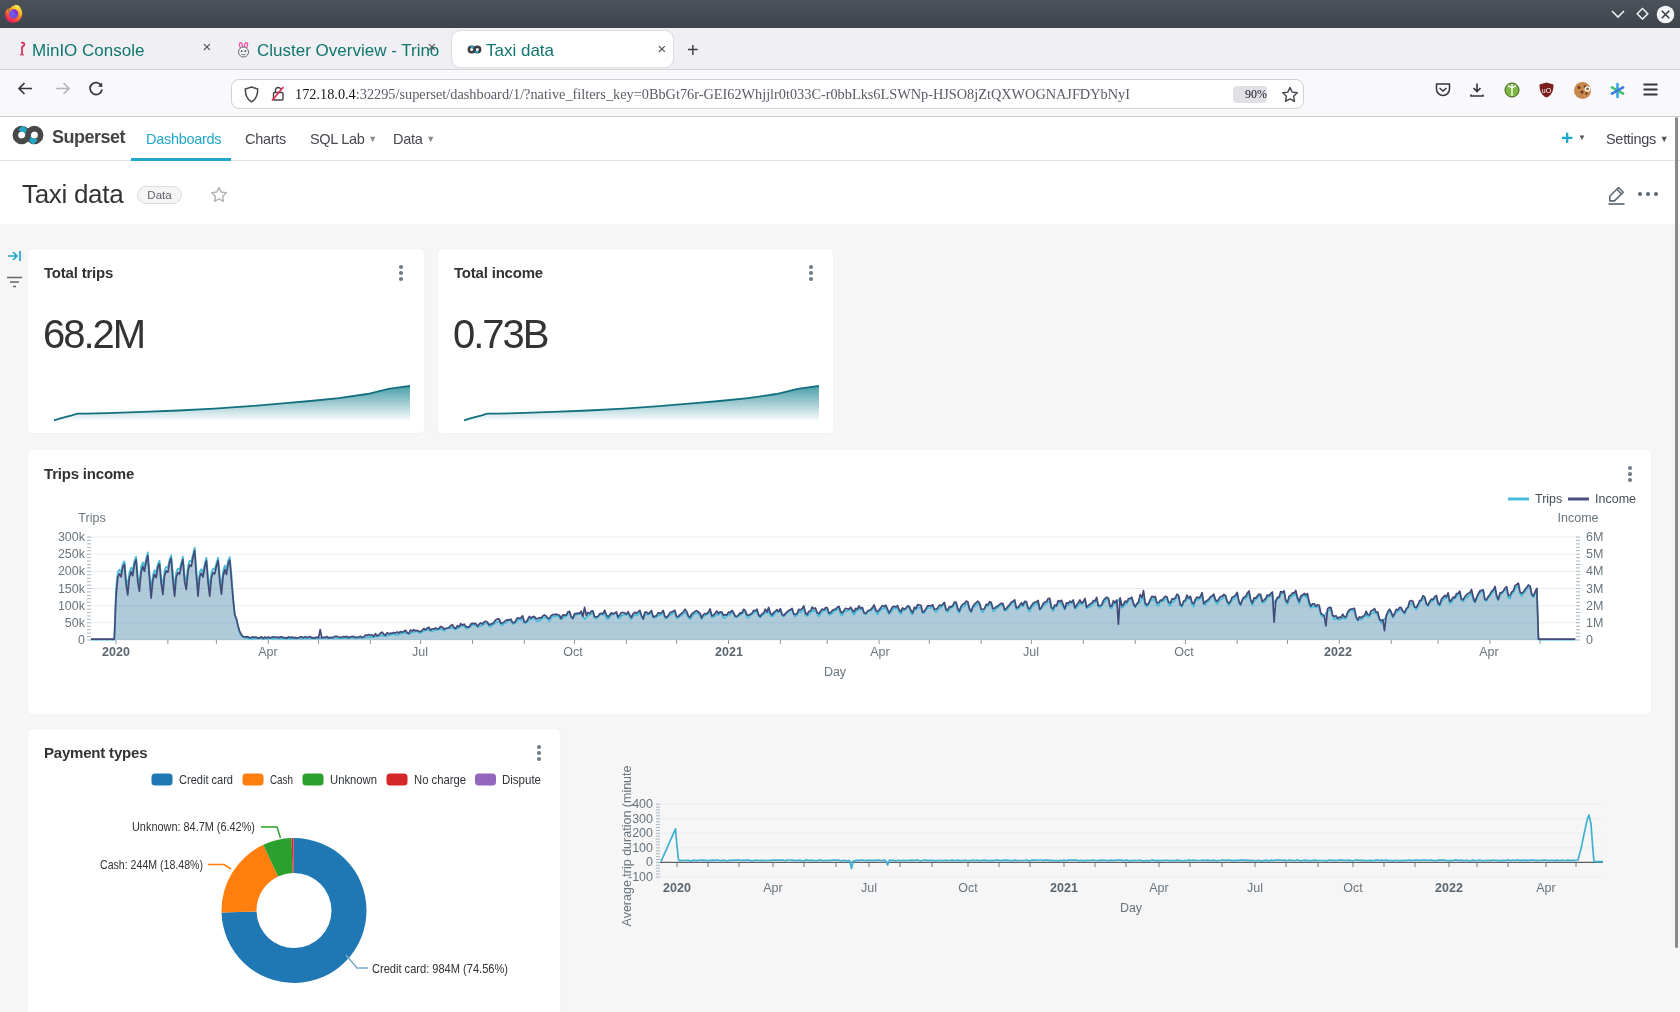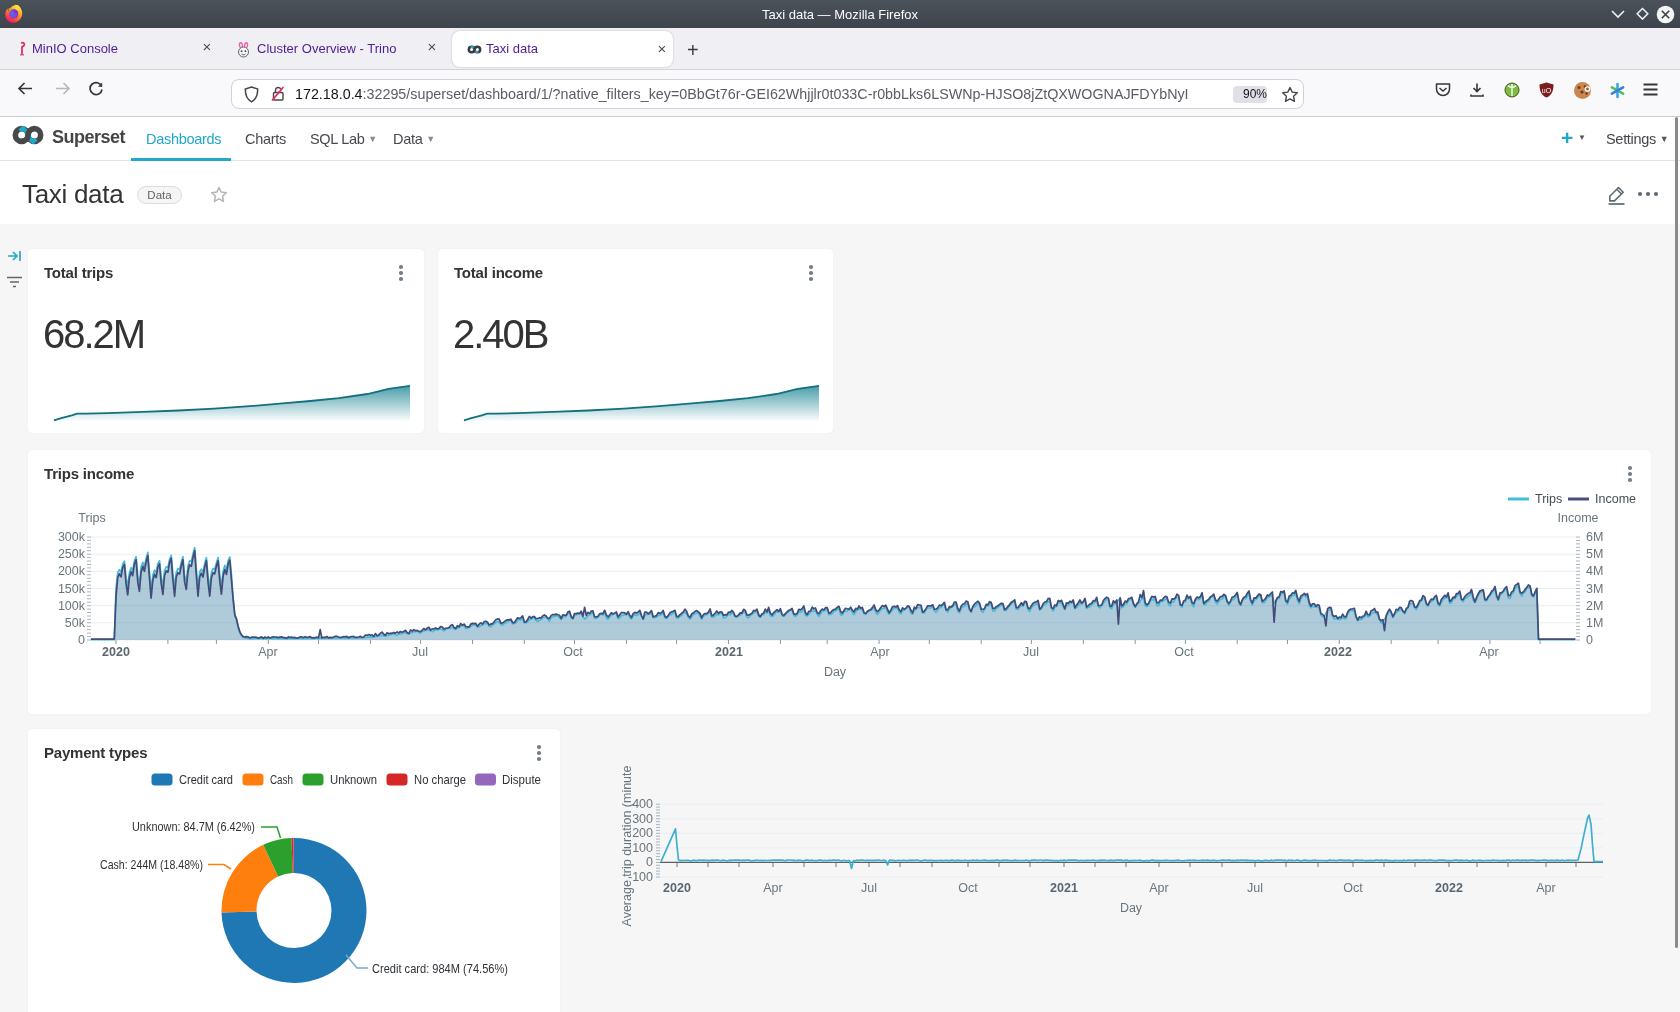--- a/index.html
+++ b/index.html
@@ -1,24 +1,24 @@
 <!DOCTYPE html>
 <html><head><meta charset="utf-8"><style>
 * { margin:0; padding:0; box-sizing:border-box; }
 html,body { width:1680px; height:1012px; overflow:hidden; font-family:"Liberation Sans",sans-serif; }
 #root { position:relative; width:1680px; height:1012px; background:#f6f6f7; }
 .abs { position:absolute; }
 #titlebar { left:0; top:0; width:1680px; height:28px; background:linear-gradient(#4c525a,#3e444b); }
 #titlebar .t { position:absolute; left:0; right:0; top:7px; text-align:center; color:#fbfbfe; font-size:13px; }
 #tabbar { left:0; top:28px; width:1680px; height:42px; background:#f0f0f4; border-bottom:1px solid #d4d4d8; }
-.tabtxt { font-size:13px; color:#4c1d95; }
+.tabtxt { font-size:17px; color:#0f766e; }
 #activetab { position:absolute; left:452px; top:3px; width:221px; height:36px; background:#fff; border-radius:8px; box-shadow:0 0 2px rgba(0,0,0,0.25); }
 .closex { position:absolute; top:12px; width:14px; height:14px; color:#4a4a52; font-size:15px; line-height:14px; text-align:center; }
 #urlrow { left:0; top:70px; width:1680px; height:47px; background:#f9f9fb; border-bottom:1px solid #ccccd2; }
-#urlbox { position:absolute; left:231px; top:9px; width:1073px; height:30px; background:#fff; border:1px solid #d0d0d7; border-radius:8px; }
+#urlbox { position:absolute; left:231px; top:9px; width:1073px; height:30px; background:#fff; border:1px solid #d0d0d7; border-radius:8px;font-family:Liberation Serif, serif; }
 #urltext { position:absolute; left:63px; top:6px; font-size:14.3px; color:#15141a; white-space:nowrap; }
 #urltext span { color:#5b5b66; }
 .navico { position:absolute; top:10px; }
 #navbar { left:0; top:117px; width:1680px; height:44px; background:#fff; border-bottom:1px solid #e3e3e3; }
 .menuitem { position:absolute; top:14px; font-size:14.5px; letter-spacing:-0.3px; color:#484850; }
 #pagehead { left:0; top:161px; width:1680px; height:63px; background:#fff; }
 #dash { left:0; top:224px; width:1680px; height:788px; background:#f6f6f7; }
 .card { position:absolute; background:#fff; border-radius:4px; box-shadow:0 0 1px rgba(0,0,0,0.12); }
 .ctitle { position:absolute; font-size:15px; font-weight:bold; color:#333; letter-spacing:-0.2px; }
 .kebab { position:absolute; width:4px; }
@@ -29,21 +29,20 @@
 text.leg { font-size:12.5px; fill:#454e56; font-family:"Liberation Sans",sans-serif; }
 text.dlab { font-size:13px; fill:#2f3337; font-family:"Liberation Sans",sans-serif; }
 #scrollbar { position:absolute; left:1675px; top:117px; width:3px; height:831px; background:#8a8a8a; border-radius:2px; }
 </style></head>
 <body>
 <div id="root">
 
 <div id="dash" class="abs"></div>
 
 <div id="titlebar" class="abs">
-  <div class="t">Taxi data — Mozilla Firefox</div>
   <svg class="abs" style="left:4px;top:2px" width="21" height="23" viewBox="0 0 21 23">
     <defs>
       <linearGradient id="ffg" x1="0.8" y1="0.1" x2="0.3" y2="1">
         <stop offset="0" stop-color="#ffe94f"></stop>
             <stop offset="0.35" stop-color="#ffa21a"></stop>
             <stop offset="0.75" stop-color="#ff4040"></stop>
             <stop offset="1" stop-color="#f2106e"></stop>
       </linearGradient>
       <radialGradient id="ffp" cx="0.4" cy="0.4" r="0.8">
         <stop offset="0" stop-color="#6568e0"></stop>
@@ -233,21 +232,21 @@
       </div>
   <div class="bignum" style="left:15px;top:63px">68.2M</div>
 </div>
 <div class="card" style="left:438px;top:249px;width:395px;height:184px">
   <div class="ctitle" style="left:16px;top:15px">Total income</div>
   <div class="kebab" style="left:371px;top:16px">
         <i></i>
         <i></i>
         <i></i>
       </div>
-  <div class="bignum" style="left:15px;top:63px">2.40B</div>
+  <div class="bignum" style="left:15px;top:63px">0.73B</div>
 </div>
 <svg class="abs" style="left:0;top:0;pointer-events:none" width="1680" height="1012" viewBox="0 0 1680 1012">
   <defs>
     <linearGradient id="sparkg" x1="0" y1="384" x2="0" y2="421" gradientUnits="userSpaceOnUse">
       <stop offset="0" stop-color="#1f8795" stop-opacity="0.85"></stop>
       <stop offset="1" stop-color="#1f8795" stop-opacity="0.02"></stop>
     </linearGradient>
   </defs>
   <polygon points="54.0,421.0 54.0,420.4 60.4,418.4 71.8,415.3 77.1,413.6 86.0,413.6 107.4,413.2 143.0,411.9 178.6,410.5 214.2,408.6 249.8,406.2 285.4,403.2 310.3,401.0 338.8,398.2 367.3,394.0 388.6,388.8 410.0,385.9 410.0,421.0" fill="url(#sparkg)"></polygon>
   <polyline points="54.0,420.4 60.4,418.4 71.8,415.3 77.1,413.6 86.0,413.6 107.4,413.2 143.0,411.9 178.6,410.5 214.2,408.6 249.8,406.2 285.4,403.2 310.3,401.0 338.8,398.2 367.3,394.0 388.6,388.8 410.0,385.9" fill="none" stroke="#13707e" stroke-width="1.8"></polyline>

